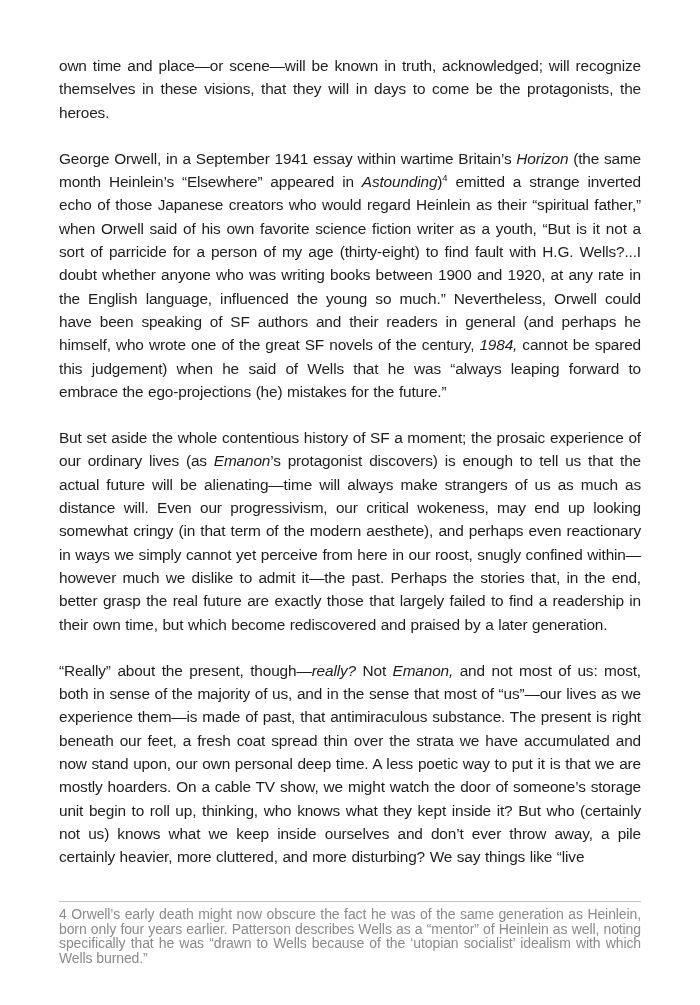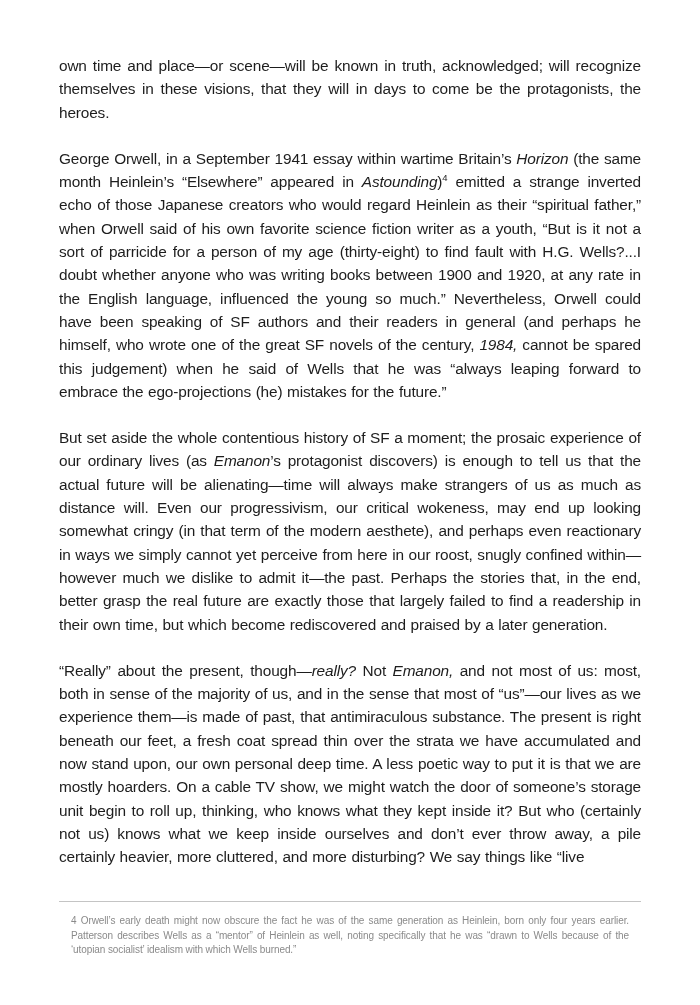--- a/index.html
+++ b/index.html
@@ -44,23 +44,23 @@
     top: 901px;
     left: 59px;
     right: 59px;
   }
   .footnote-rule {
     border: none;
     border-top: 1px solid #c4c4c4;
     margin: 0 0 5px 0;
   }
   .footnote-text {
-    margin: 12px;
+    margin: 0;
     color: #8a8a8a;
-    font-size: 10px;
+    font-size: 14px;
     line-height: 14.6px;
     letter-spacing: -0.1px;
     text-align: justify;
   }
 </style>
 </head>
 <body>
 
 <main class="page">
   <section class="body-text">

